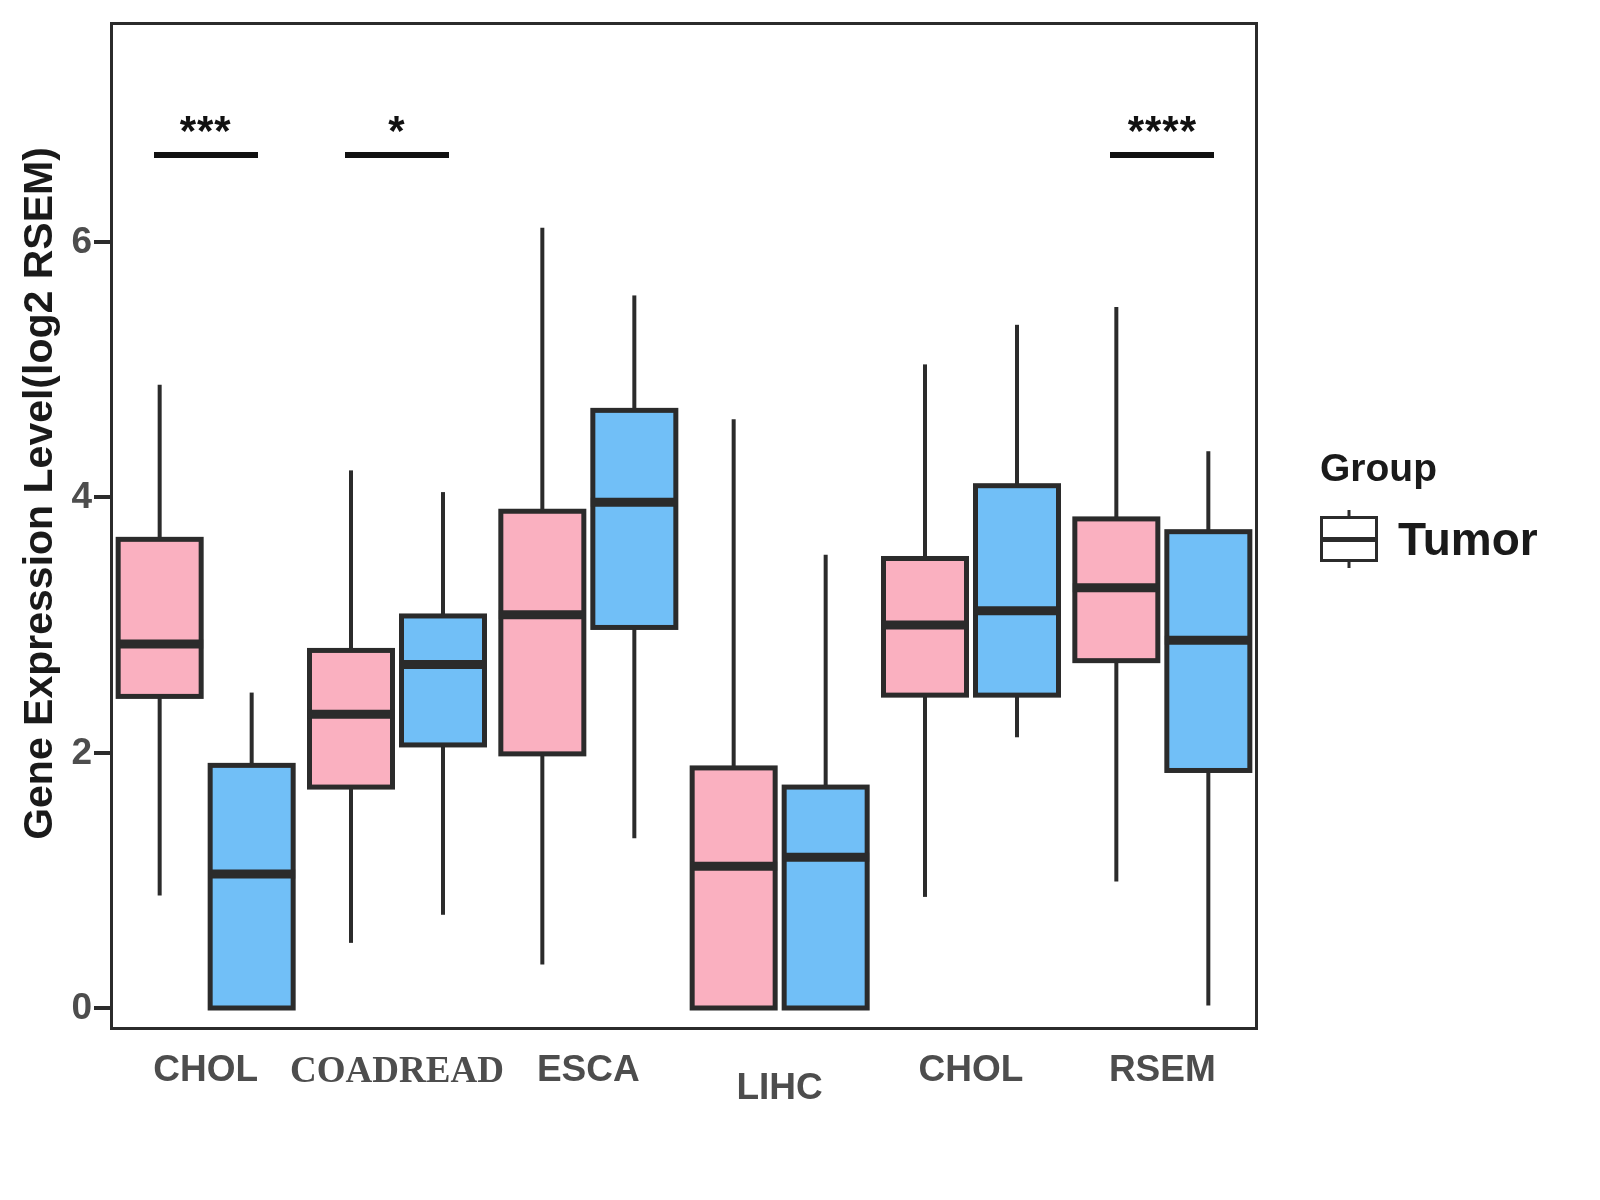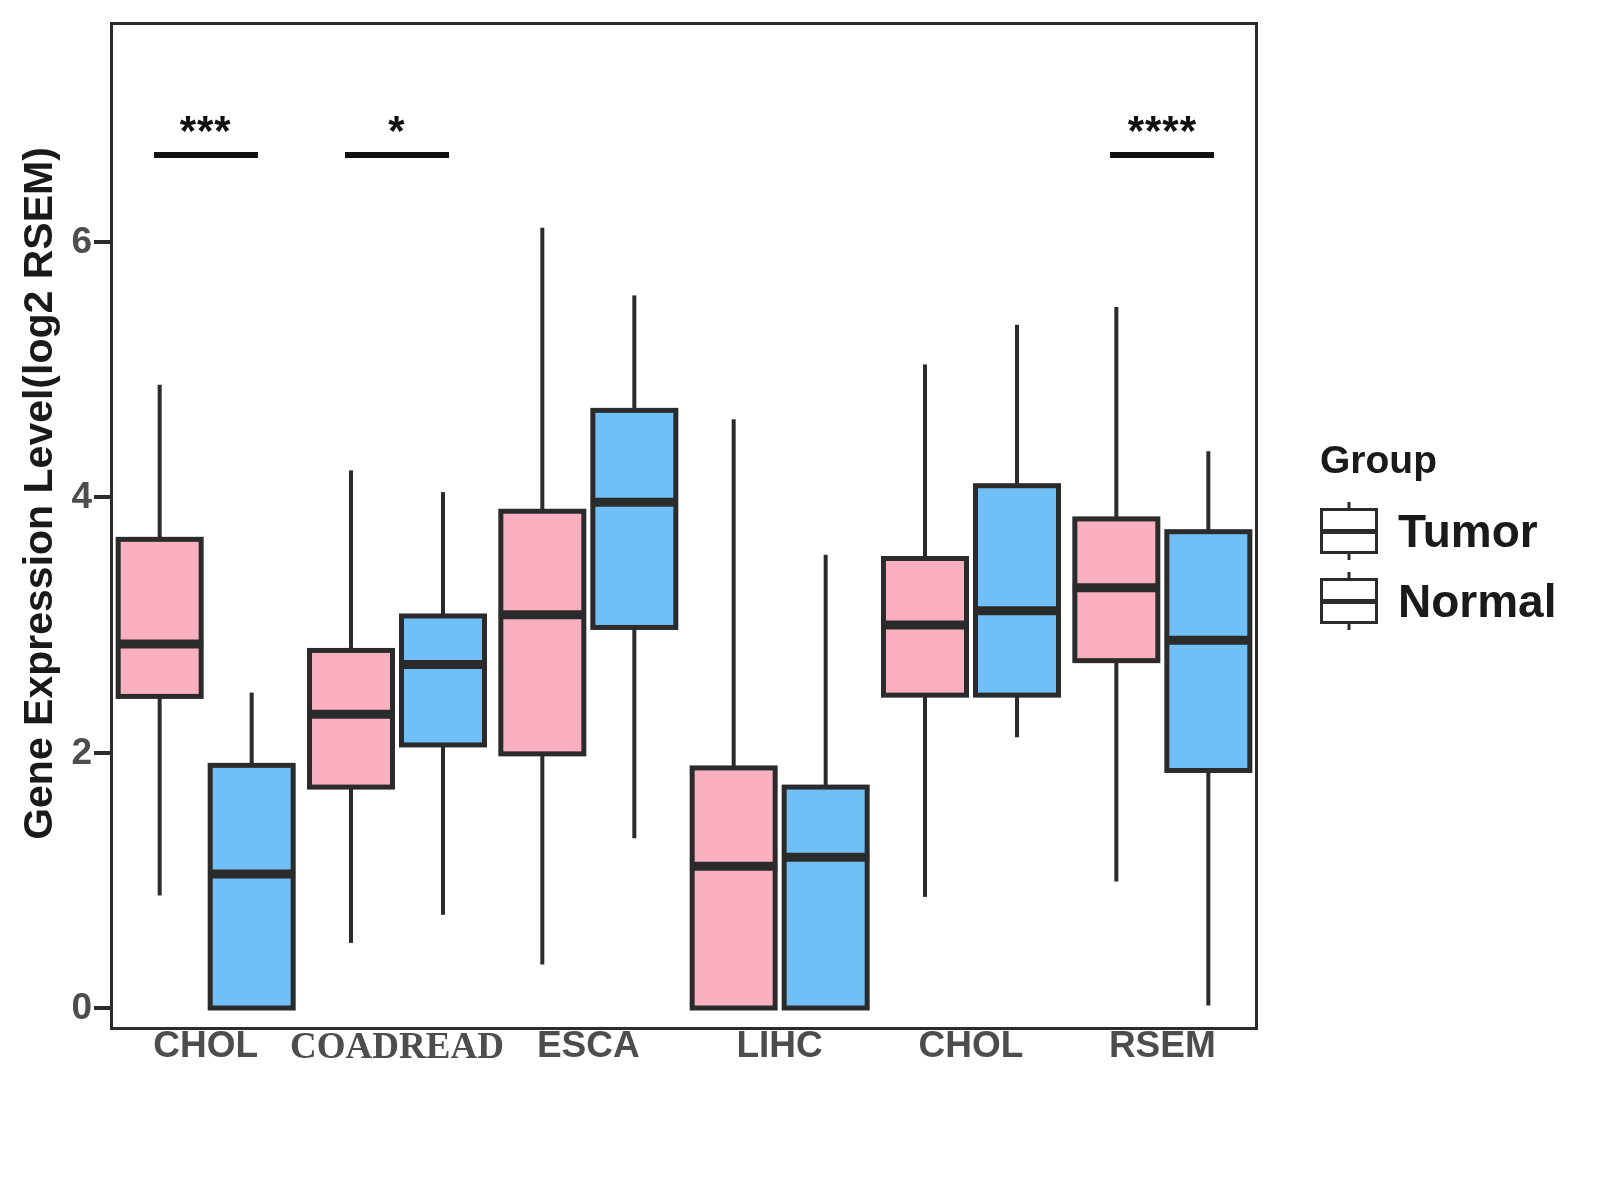--- a/index.html
+++ b/index.html
@@ -71,41 +71,41 @@
     text-align: center;
     font-size: 41px;
     font-weight: bold;
     color: #1a1a1a;
     font-family: "Liberation Sans", sans-serif;
     white-space: nowrap;
   }
   
   .xtick-label {
     position: absolute;
-    top: 1024px;
+    top: 1048px;
     font-size: 37px;
     font-weight: bold;
     color: #4d4d4d;
     text-align: center;
     font-family: "Liberation Sans", sans-serif;
     white-space: nowrap;
     transform: translateX(-50%);
   }
   
   #legend {
     position: absolute;
     left: 1320px;
     top: 430px;
     width: 260px;
   }
   #legend-title {
     font-size: 39px;
     font-weight: bold;
     color: #1a1a1a;
-    margin: 8px 0 22px 0;
+    margin: 16px 0 22px 0;
     font-family: "Liberation Sans", sans-serif;
   }
   .legend-row {
     display: flex;
     align-items: center;
     margin-bottom: 16px;
   }
   .legend-key {
     width: 58px;
     height: 46px;
@@ -243,21 +243,21 @@
           <rect x="1053.8333333333335" y="506.679" width="83" height="238.79899999999998" fill="#71BFF7" stroke="#2b2b2b" stroke-width="5" stroke-linejoin="miter"></rect>
           <line x1="1051.8333333333335" y1="615.2239999999999" x2="1138.8333333333335" y2="615.2239999999999" stroke="#2b2b2b" stroke-width="9"></line>
         </g>
       </svg>
   </div>
 
   <div id="xticks-wrap">
       <div class="xtick-label" style="left: 205.667px;">CHOL</div>
       <div class="xtick-label" style="left: 397px; font-family: Liberation Serif, serif;">COADREAD</div>
       <div class="xtick-label" style="left: 588.333px;">ESCA</div>
-      <div class="xtick-label" style="left: 779.667px;">LIHC</div>
+      <div class="xtick-label" style="left: 779.667px; margin-top: 18px;">LIHC</div>
       <div class="xtick-label" style="left: 971px;">CHOL</div>
       <div class="xtick-label" style="left: 1162.33px;">RSEM</div>
     </div>
 
   <div id="sig-wrap">
       <div class="sig-bar" style="left: 153.667px; top: 152.41px; width: 104px;"></div>
       <div class="sig-stars" style="left: 85.6667px; top: 110.41px; width: 240px;">***</div>
       <div class="sig-bar" style="left: 345px; top: 152.41px; width: 104px;"></div>
       <div class="sig-stars" style="left: 277px; top: 110.41px; width: 240px;">*</div>
       <div class="sig-bar" style="left: 1110.33px; top: 152.41px; width: 104px;"></div>
@@ -265,25 +265,19 @@
     </div>
 
   <div id="legend">
     <div id="legend-title">Group</div>
     <div class="legend-row">
       <div class="legend-key">
         <div class="legend-key-line"></div>
       </div>
       <div class="legend-label">Tumor</div>
     </div>
-    <div class="legend-row">
-      <div class="legend-key">
-        <div class="legend-key-line"></div>
-      </div>
-      <div class="legend-label">Normal</div>
-    </div>
   </div>
 
 <div class="ytick-mark" style="top: 239.8px;"></div>
     <div class="ytick-mark" style="top: 495.2px;"></div>
     <div class="ytick-mark" style="top: 750.6px;"></div>
     <div class="ytick-mark" style="top: 1006px;"></div>
   </div>
 
 </body></html>

